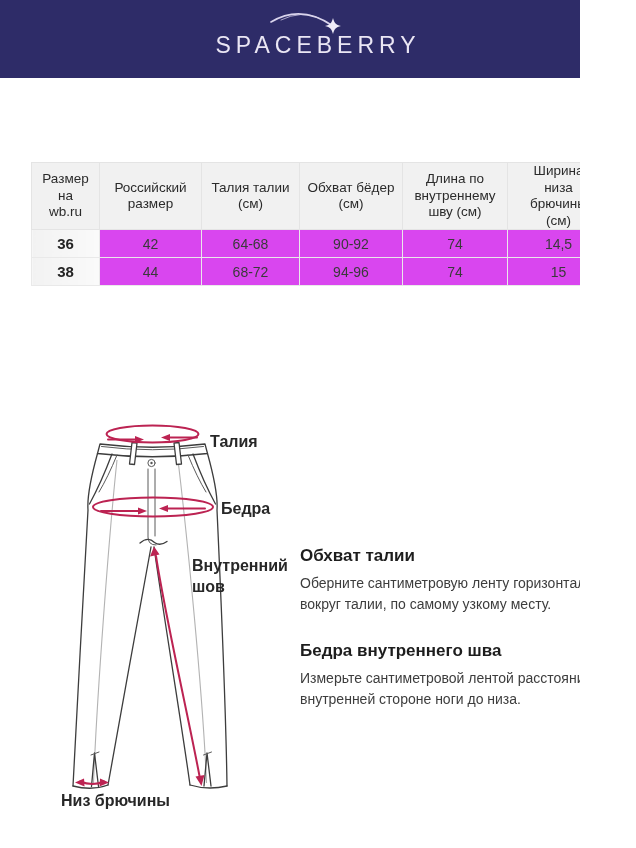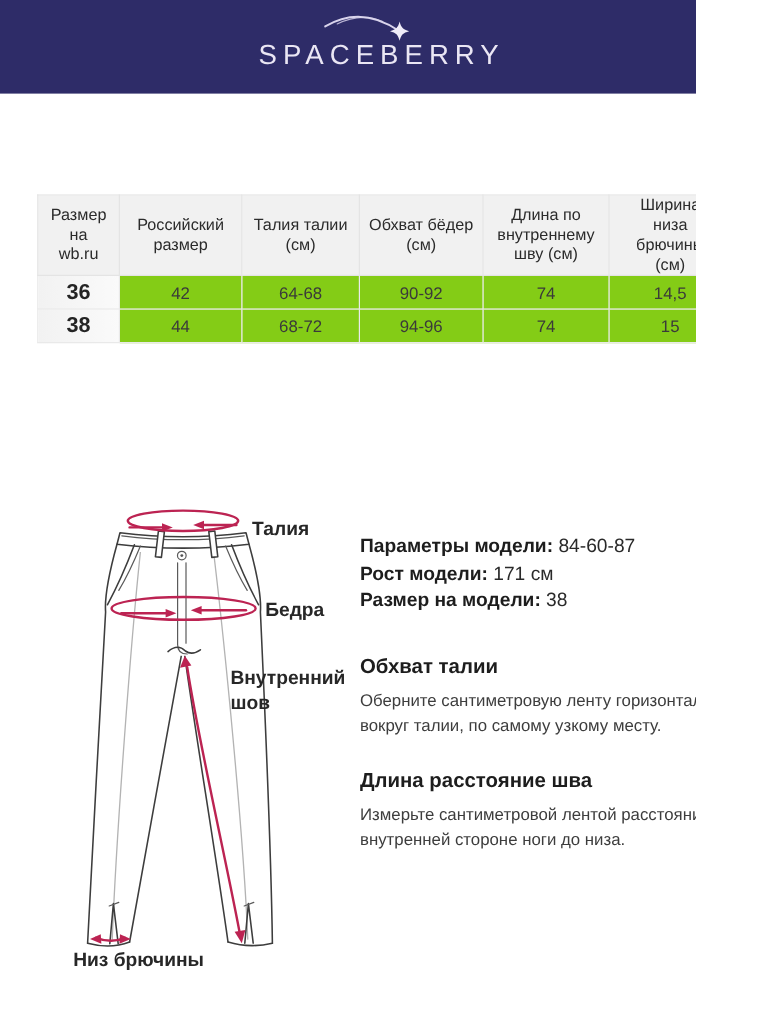--- a/index.html
+++ b/index.html
@@ -53,28 +53,28 @@
     vertical-align: middle;
     color: #2b2b2b;
   }
   .size-table th:first-child { padding: 0 8px; }
   .size-table th:last-child  { padding: 0 11px; }
   .size-table td {
     height: 28px;
     text-align: center;
     vertical-align: middle;
     border: 1px solid #e9e9e9;
-    background: #84cc16;
+    background: #d946ef;
     font-size: 14px;
     color: #3a3a3a;
   }
   .size-table td:first-child {
     background: linear-gradient(90deg,#f2f2f2,#fafafa);
     font-weight: 700;
-    font-size: 18px;
+    font-size: 15px;
     color: #242424;
   }
 
   
   .diagram-wrap { position: absolute; left: 55px; top: 415px; width: 235px; height: 400px; }
   .pants-svg { width: 235px; height: 400px; display: block; }
   .outline  { stroke: #3d3d3d; stroke-width: 1.3; fill: none; stroke-linecap: round; stroke-linejoin: round; }
   .outline-fill { stroke: #3d3d3d; stroke-width: 1.3; fill: #ffffff; stroke-linejoin: round; }
   .detail   { stroke: #5a5a5a; stroke-width: 1; fill: none; stroke-linecap: round; }
   .crease   { stroke: #b3b3b3; stroke-width: 1.1; fill: none; }
@@ -215,39 +215,25 @@
       <polygon class="accent-fill" points="20,367.5 29,363.5 29.5,371.5"></polygon>
       <polygon class="accent-fill" points="54,367.5 45,363.5 44.5,371.5"></polygon>
     </svg>
   </div>
 
   <span class="dlabel" style="left:210px; top:431px;">Талия</span>
   <span class="dlabel" style="left:221px; top:498px;">Бедра</span>
   <span class="dlabel wrap" style="left:192px; top:555px;">Внутренний шов</span>
   <span class="dlabel" style="left:61px; top:790px;">Низ брючины</span>
 
-  <div class="model-info">
-    <div class="mline">
-      <b>Параметры модели:</b>
-      <span class="val">84-60-87</span>
-    </div>
-    <div class="mline">
-      <b>Рост модели:</b>
-      <span class="val">171 см</span>
-    </div>
-    <div class="mline">
-      <b>Размер на модели:</b>
-      <span class="val">38</span>
-    </div>
-  </div>
 
   <div class="guide">
     <div class="section">
       <h3>Обхват талии</h3>
       <p>Оберните сантиметровую ленту горизонтально вокруг талии, по самому узкому месту.</p>
     </div>
     <div class="section">
-      <h3>Длина расстояние шва</h3>
+      <h3>Бедра внутреннего шва</h3>
       <p>Измерьте сантиметровой лентой расстояние по внутренней стороне ноги до низа.</p>
     </div>
   </div>
 
 </div>
 
 </body></html>

